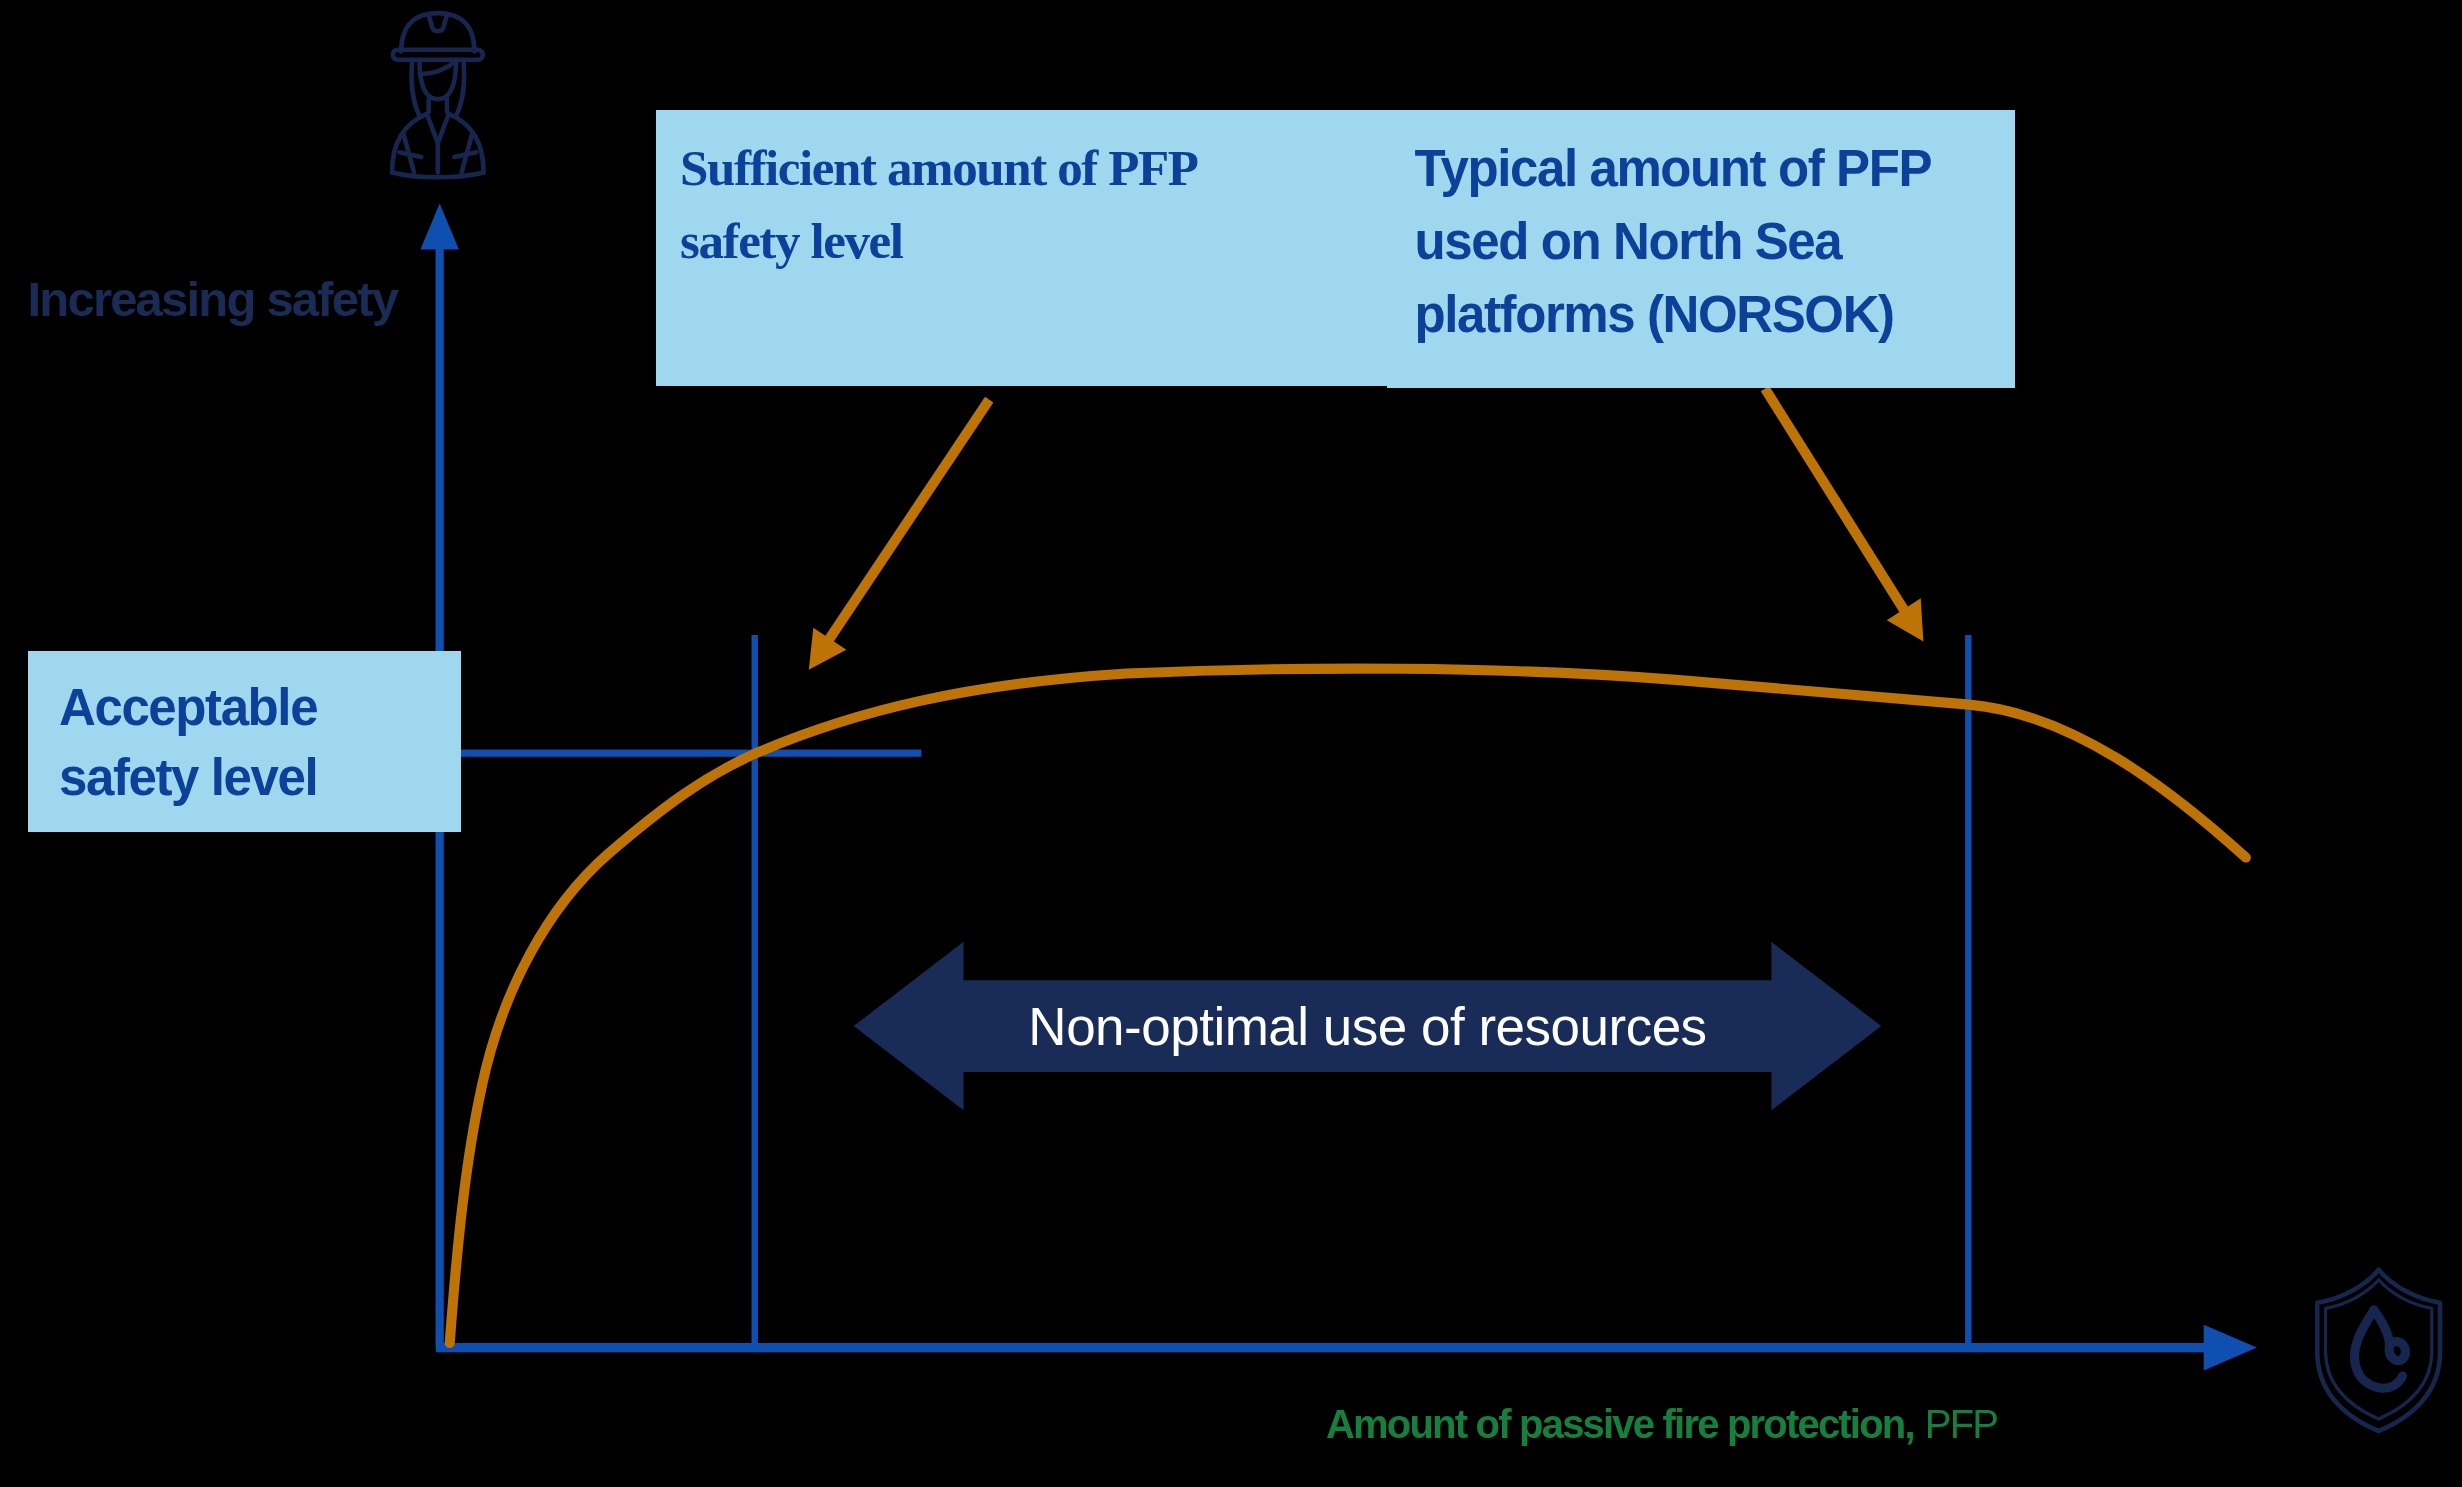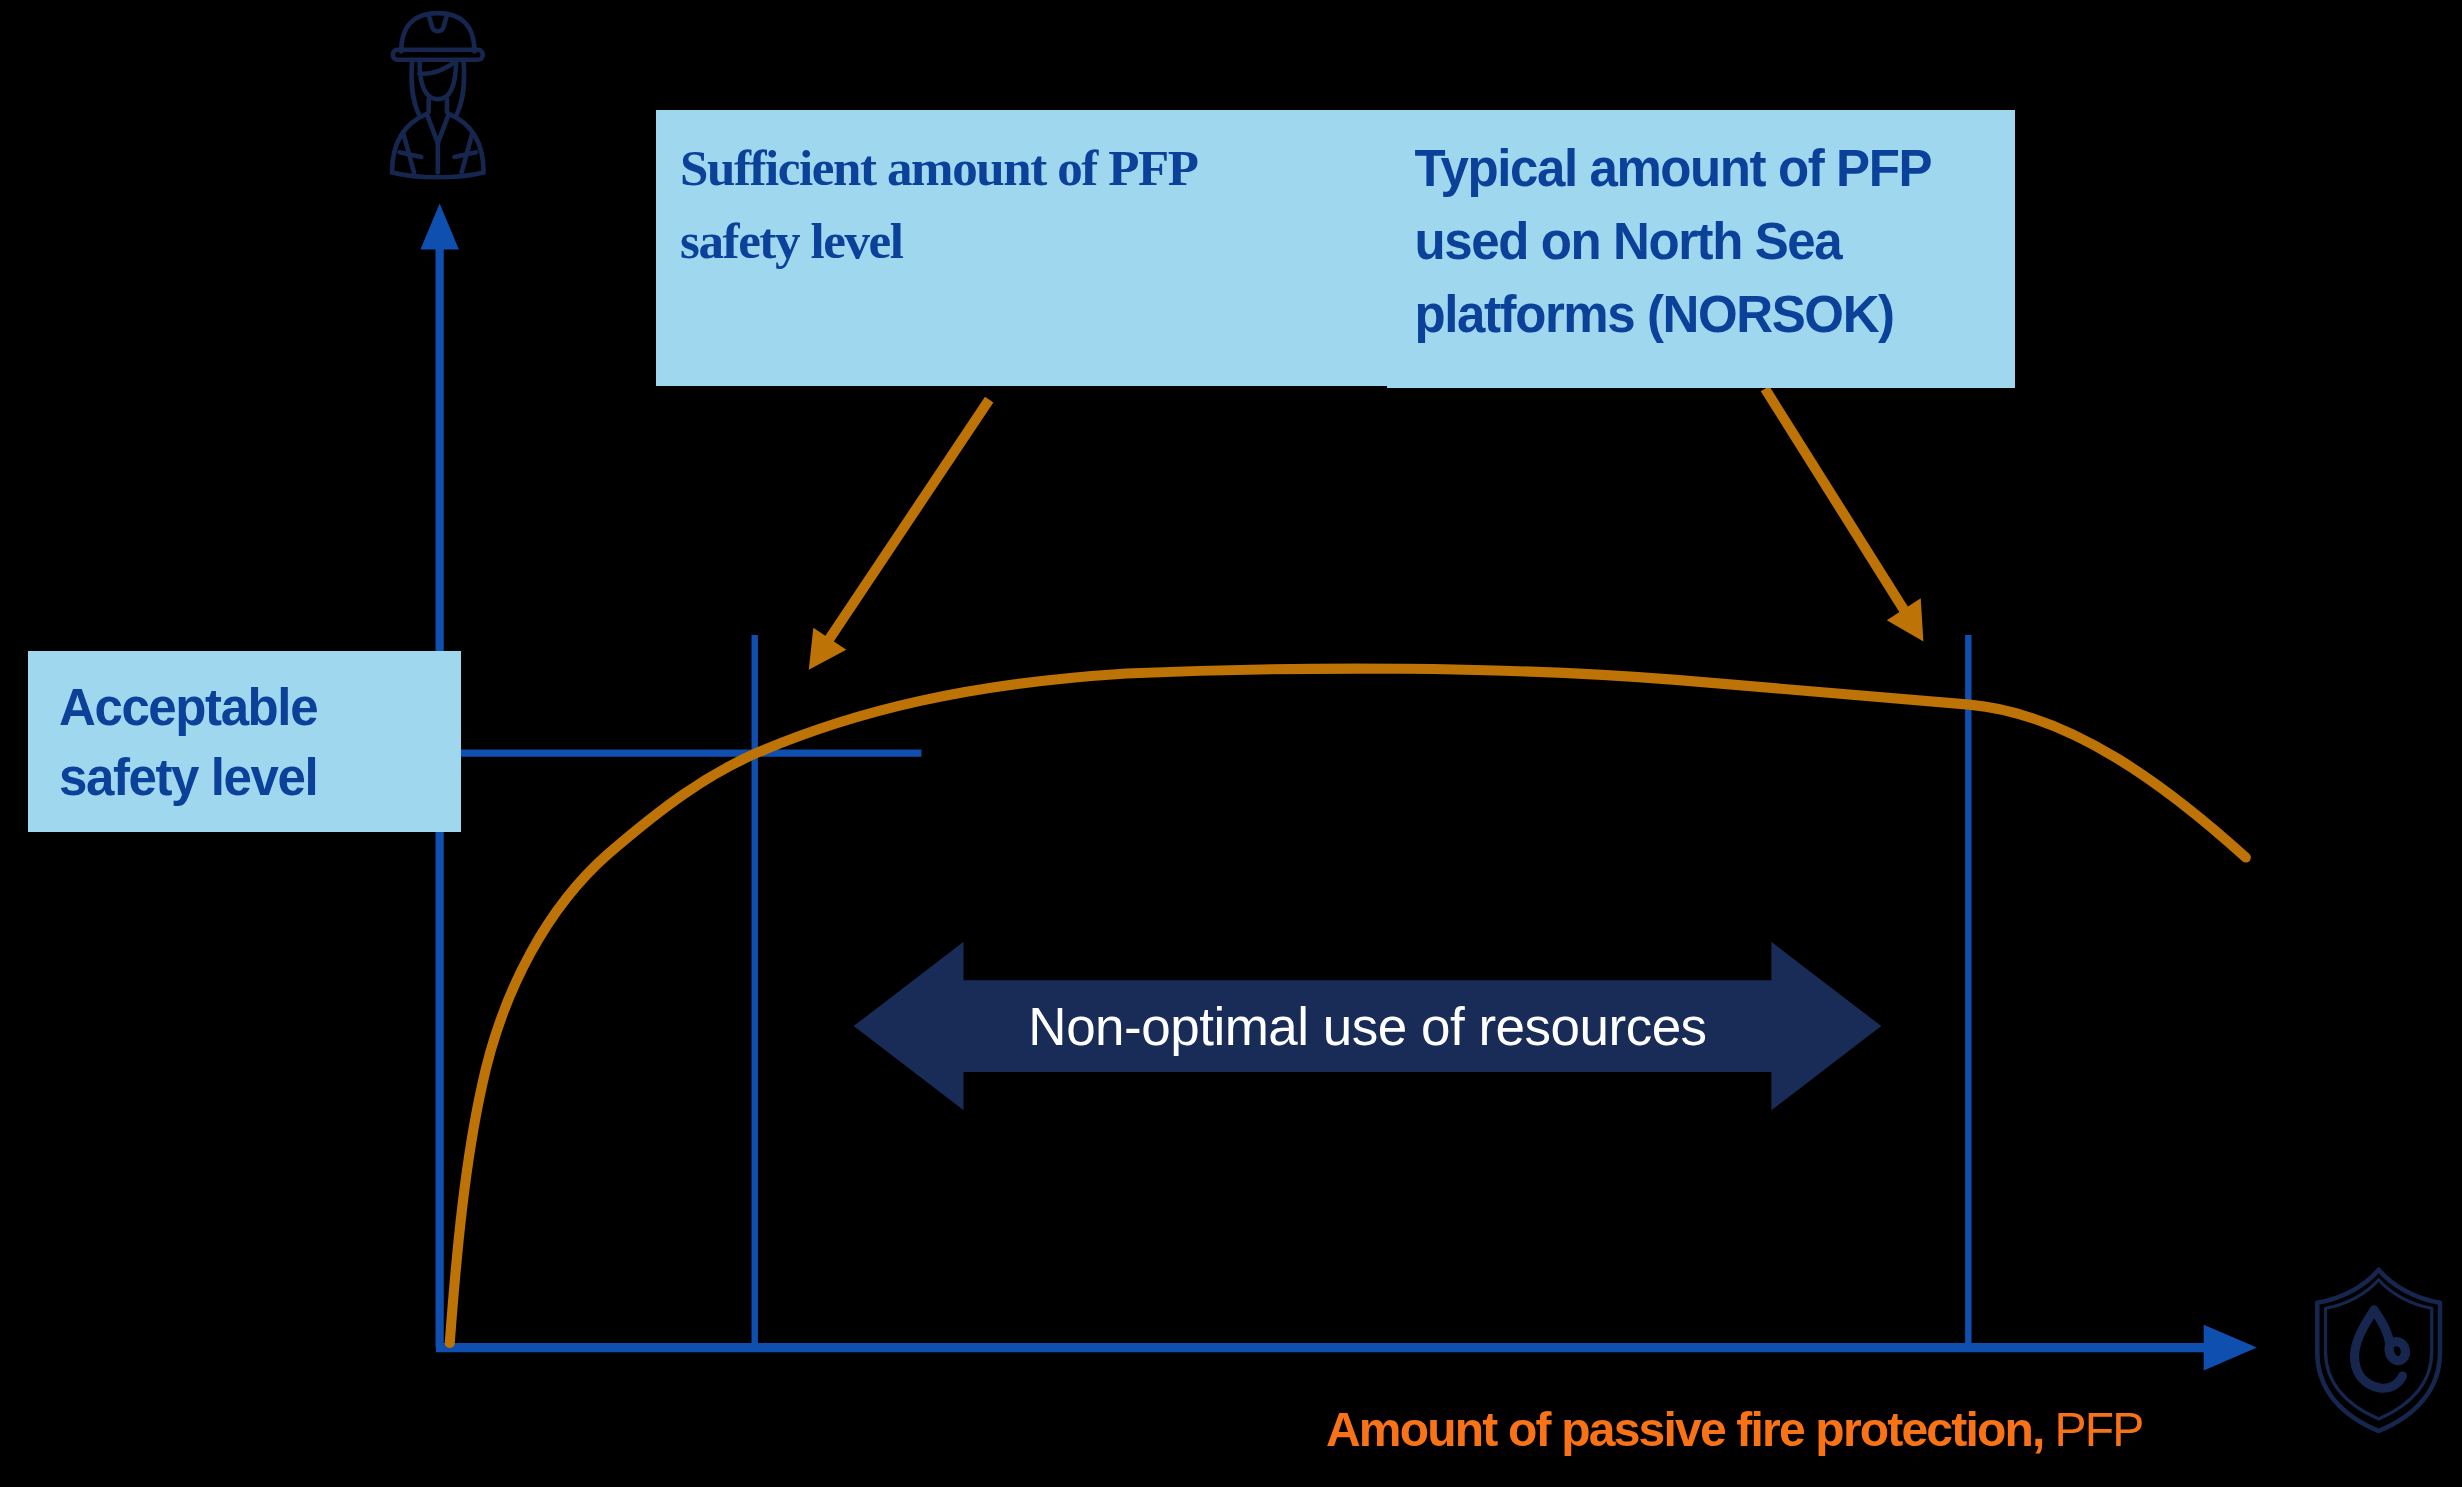--- a/index.html
+++ b/index.html
@@ -50,22 +50,22 @@
     text-align: center;
     color: #ffffff;
     font-size: 53px; font-weight: normal; letter-spacing: -0.5px;
     line-height: 62px;
     white-space: nowrap;
   }
 
   .x-label {
     position: absolute;
     left: 1326px; top: 1402px;
-    color: #f97316;
-    font-size: 48px; letter-spacing: -1.8px;
+    color: #15803d;
+    font-size: 40px; letter-spacing: -1.8px;
     white-space: nowrap;
   }
   .x-label .main { font-weight: bold; }
   .x-label .pfp  { font-weight: normal; margin-left: 11px; }
 </style>
 </head>
 <body>
 
 <div class="stage">
 
@@ -127,20 +127,21 @@
     </g>
 
     <g transform="translate(2512,1372)" fill="none" stroke="#16264e" stroke-linecap="round" stroke-linejoin="round">
       <path stroke-width="5" d="M 85 14 C 70 32 44 46 18 50 L 18 104 C 18 146 46 174 85 190 C 124 174 152 146 152 104 L 152 50 C 126 46 100 32 85 14 Z"></path>
       <path stroke-width="3.5" d="M 85 25 C 72 40 50 52 27 56 L 27 103 C 27 139 51 162 85 177 C 119 162 143 139 143 103 L 143 56 C 120 52 98 40 85 25 Z"></path>
       <path stroke-width="10" d="M 80 58 C 64 82 57 98 59 114 C 61 130 71 140 86 143 C 97 145 107 139 111 130"></path>
       <path stroke-width="10" d="M 80 58 C 90 72 96 84 97 95 C 105 90 112 93 114 101 C 116 110 108 116 102 112 C 96 108 96 100 97 95"></path>
     </g>
   </svg>
 
+  <div class="txt inc-safety">Increasing safety</div>
 
   <div class="callout box1">
     <div class="cline">Sufficient amount of PFP</div>
     <div class="cline">safety level</div>
   </div>
 
   <div class="callout box2">
     <div class="cline">Typical amount of PFP</div>
     <div class="cline">used on North Sea</div>
     <div class="cline">platforms (NORSOK)</div>

